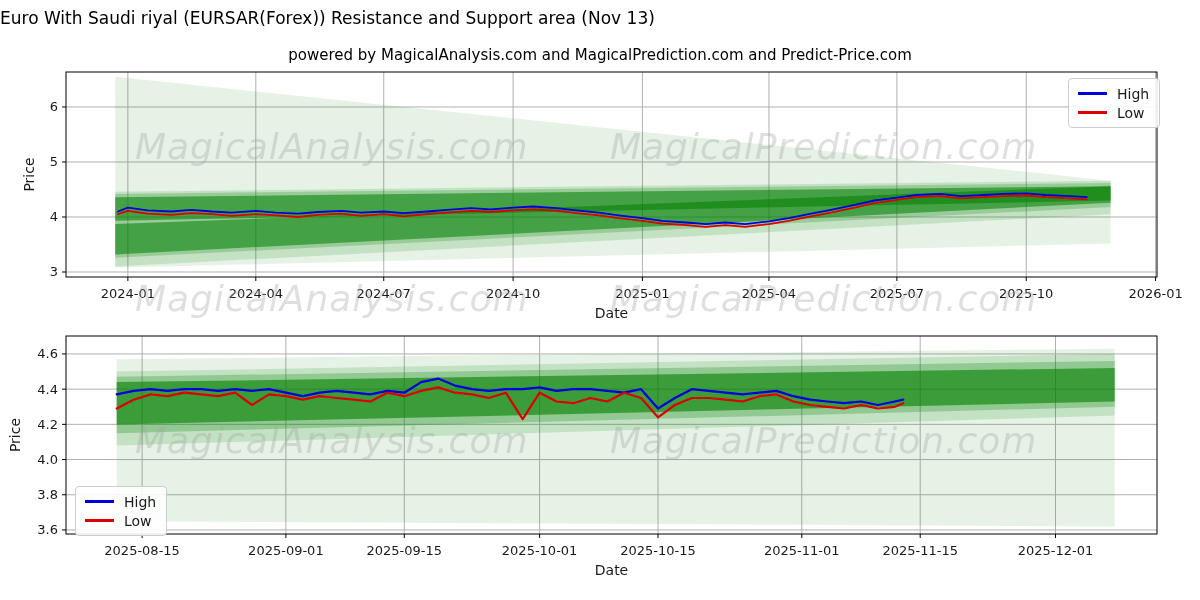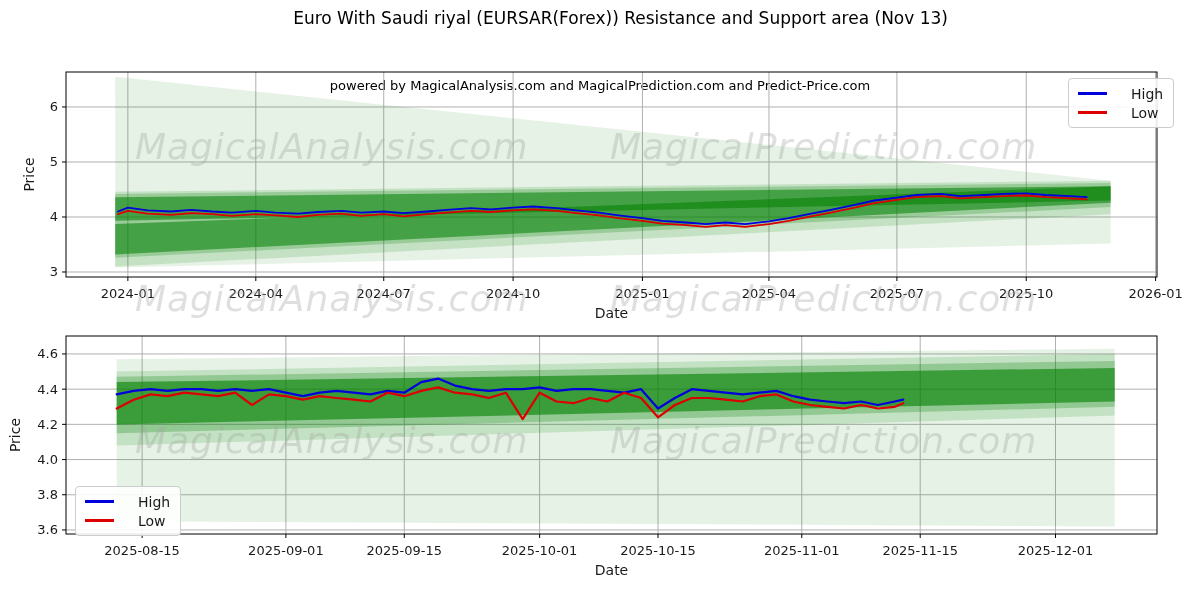--- a/index.html
+++ b/index.html
@@ -1,28 +1,28 @@
 <!DOCTYPE html>
 <html><head>
 <meta charset="utf-8">
 <style>
   html,body{margin:0;padding:0;background:#ffffff;}
   #figure{
     position:relative;width:1200px;height:600px;background:#ffffff;overflow:hidden;
     font-family:"DejaVu Sans",sans-serif;color:#111;
   }
-  .fig-title{position:absolute;top:8px;left:0;width:948px;text-align:right;
+  .fig-title{position:absolute;top:8px;left:0;width:948px;text-align:left;
     font-size:17px;color:#000;}
   .fig-subtitle{position:absolute;top:46px;left:0;width:1200px;text-align:center;
-    font-size:13px;color:#000;margin-top:32px;}
+    font-size:15px;color:#000;}
   .watermark{position:absolute;font-size:36px;color:rgba(160,165,160,0.35);
     white-space:nowrap;pointer-events:none;letter-spacing:1px;font-style:italic;}
   .legend{position:absolute;background:rgba(255,255,255,0.88);border:1px solid #cccccc;
     border-radius:4px;padding:5px 10px 5px 9px;font-size:14px;color:#1a1a1a;z-index:30;}
-  .legend-row{display:flex;align-items:center;gap:24px;height:19px;text-align:center;}
+  .legend-row{display:flex;align-items:center;gap:10px;height:19px;text-align:center;}
   .legend-swatch{display:inline-block;width:29px;height:0;border-top:3px solid #000;}
   #charts{position:absolute;left:0;top:0;z-index:5;}
   .watermark{z-index:20;}
 </style>
 </head>
 <body>
 
 <div id="figure">
 
   <div class="fig-title">Euro With Saudi riyal (EURSAR(Forex)) Resistance and Support area (Nov 13)</div>

